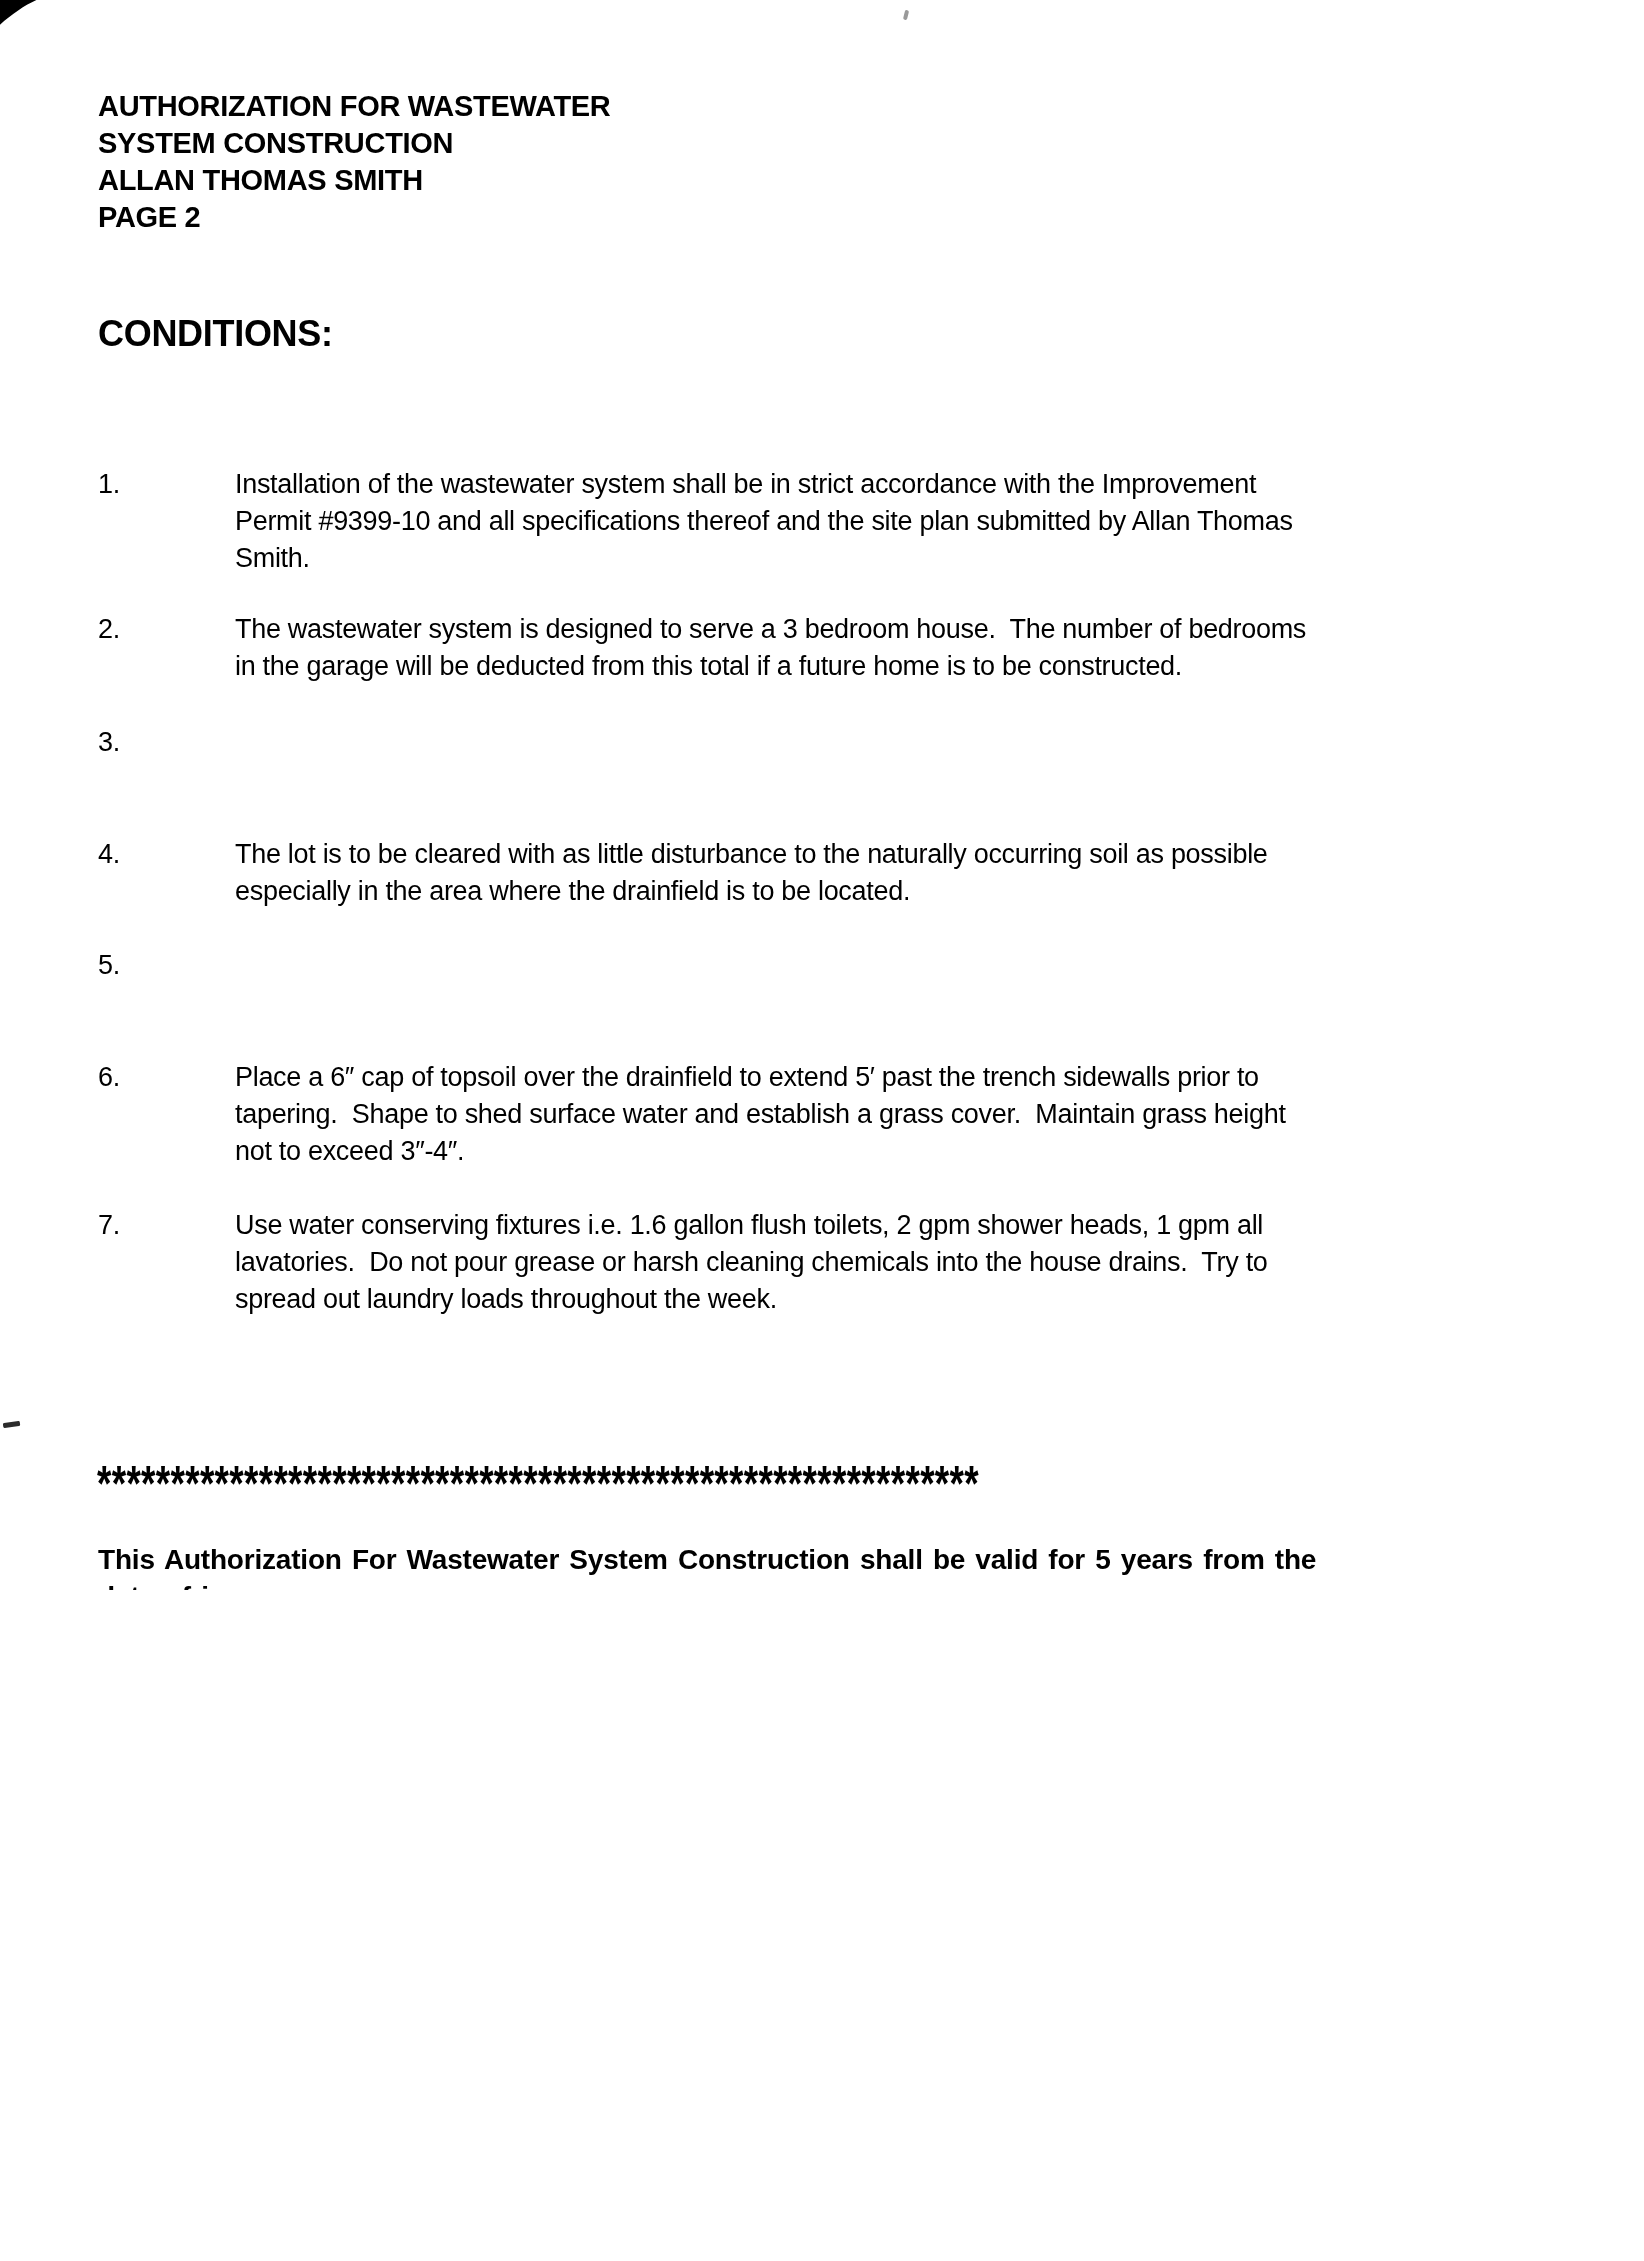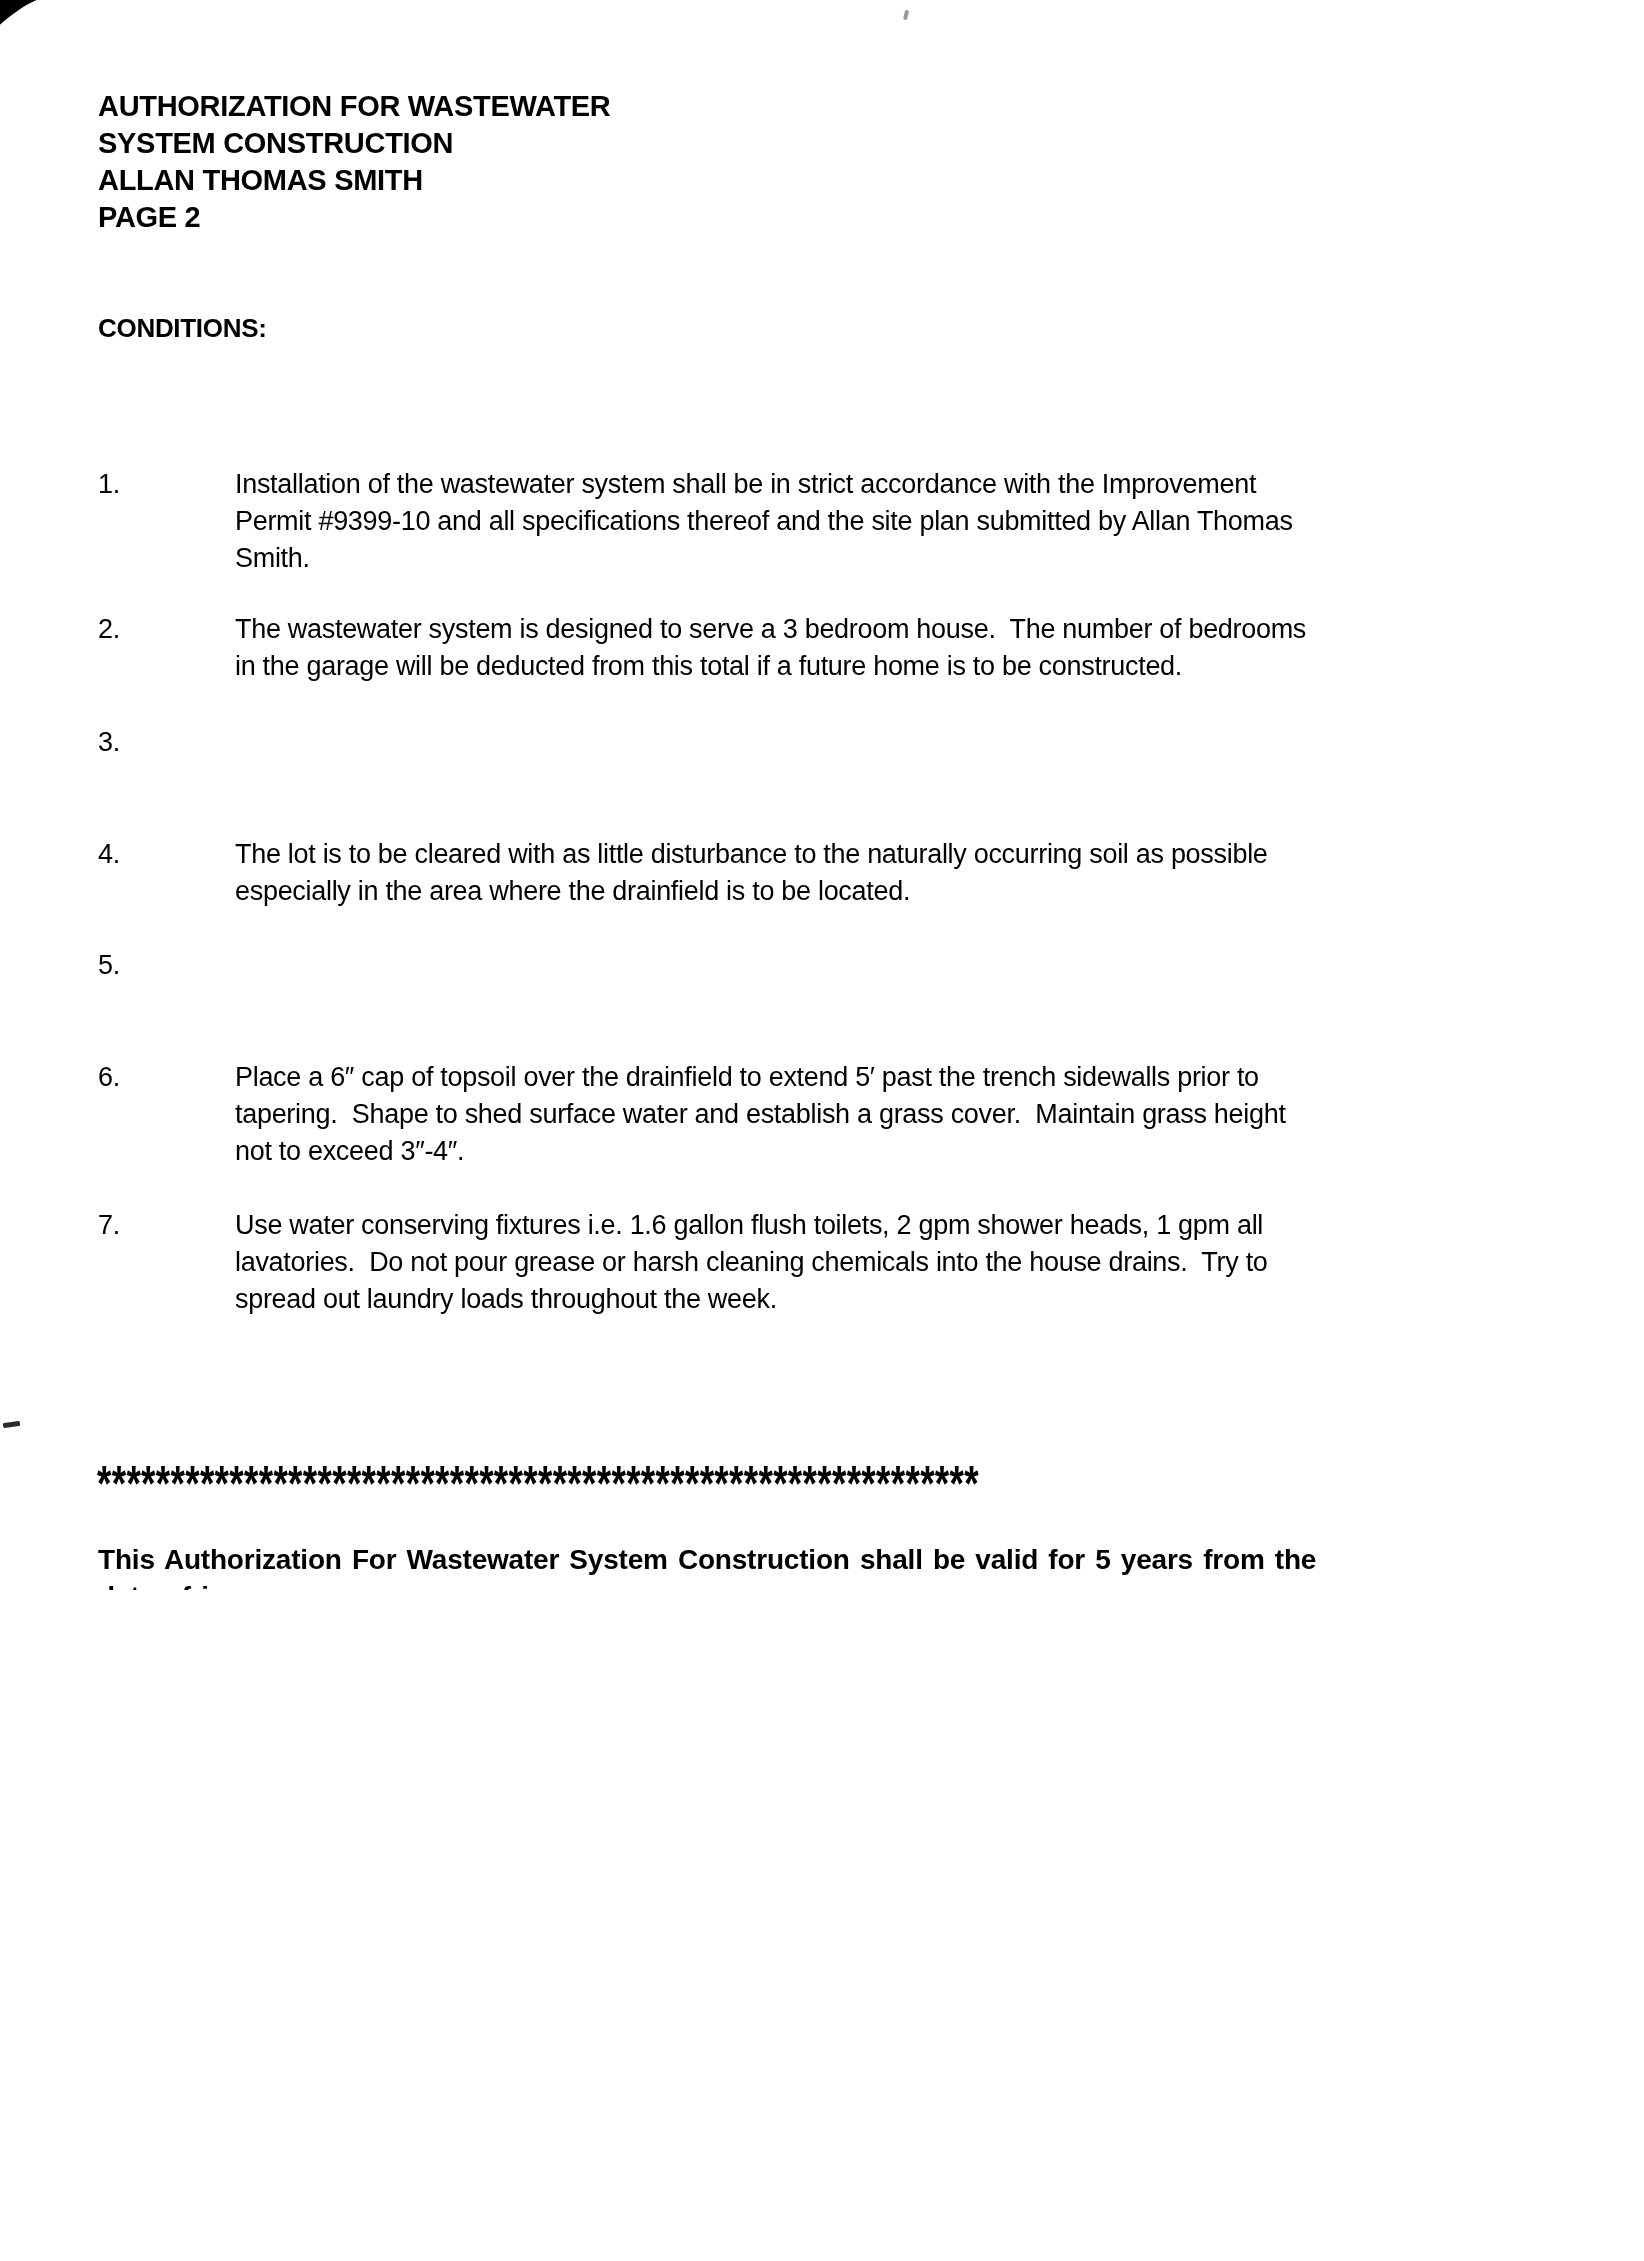--- a/index.html
+++ b/index.html
@@ -26,21 +26,21 @@
     background: #2b2b2b; transform: rotate(-8deg); border-radius: 1.3px;
   }
 
   .header {
     position: absolute; left: 98px; top: 88px;
     font-size: 29px; font-weight: bold; line-height: 37px;
     letter-spacing: -0.3px;
   }
   .heading {
     position: absolute; left: 98px; top: 313px;
-    font-size: 26px; font-weight: bold; letter-spacing: -0.3px;
+    font-size: 36px; font-weight: bold; letter-spacing: -0.3px;
   }
 
   .cond { position: absolute; left: 98px; display: flex; }
   .cond .num {
     width: 137px; flex: 0 0 137px;
     font-size: 27px; line-height: 37px; letter-spacing: -0.3px;
   }
   .cond .txt {
     font-size: 27px; line-height: 37px; letter-spacing: -0.3px;
   }

